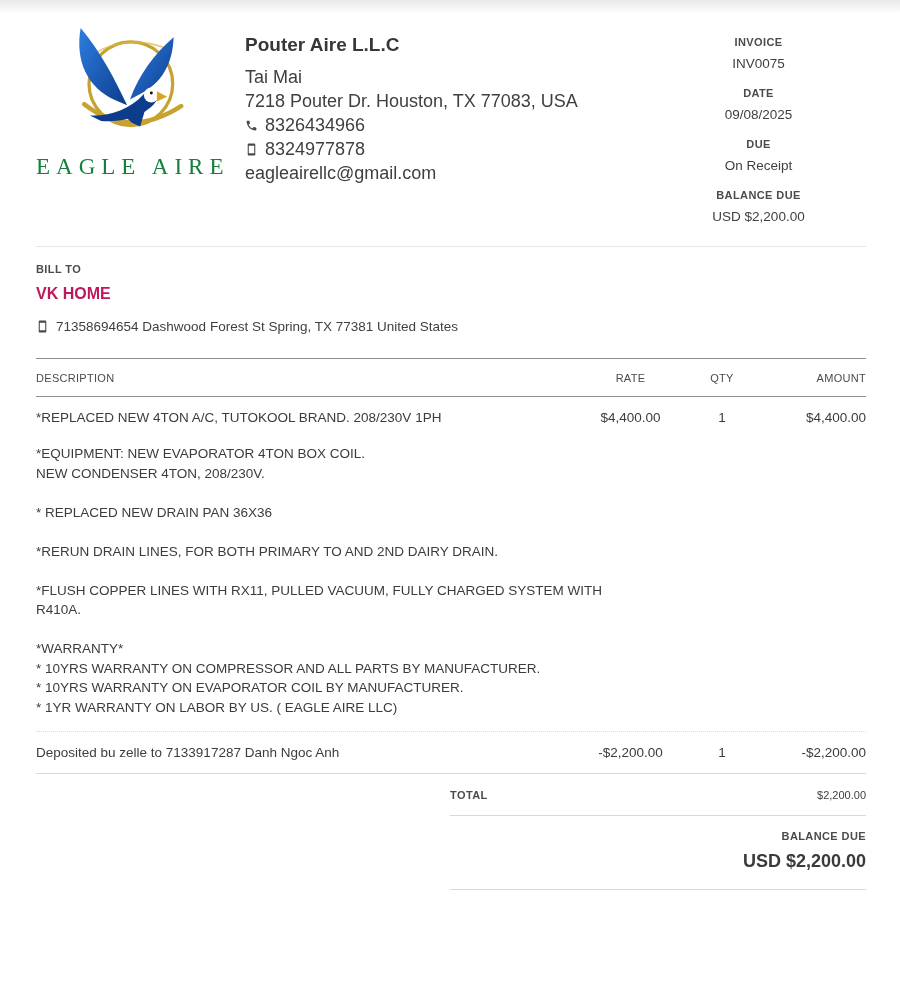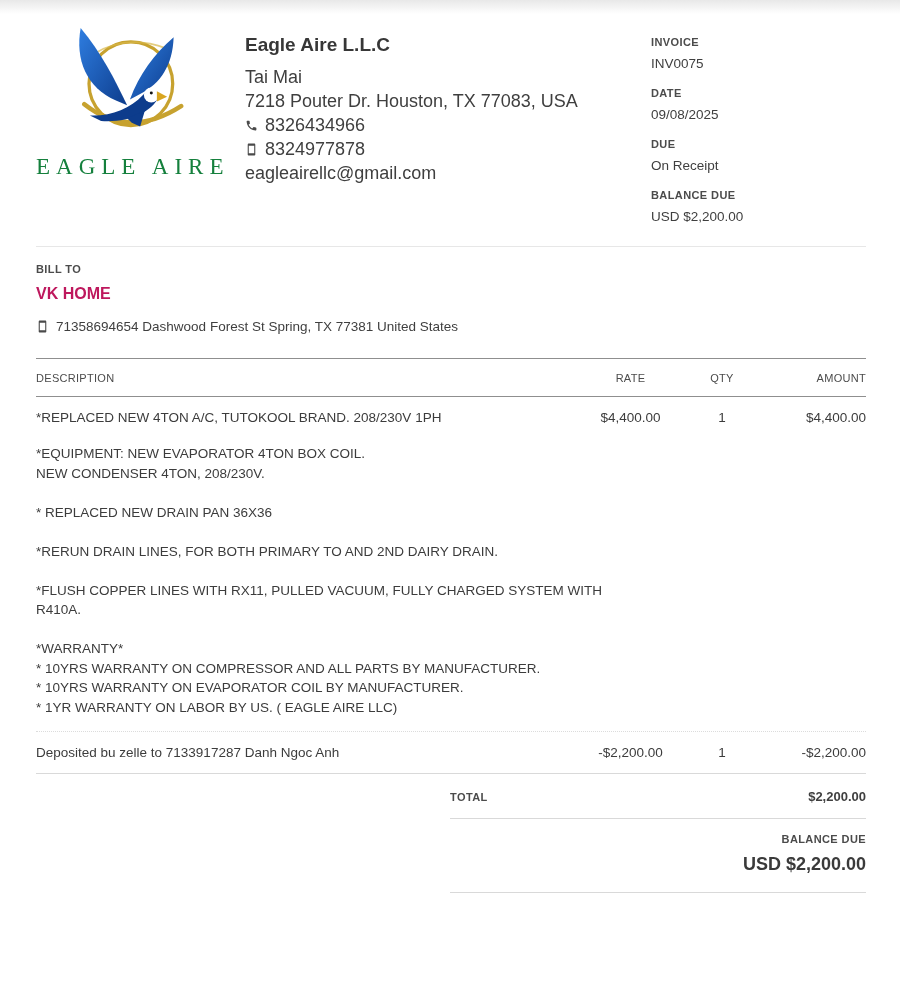--- a/index.html
+++ b/index.html
@@ -28,21 +28,21 @@
     margin-top: 18px;
     white-space: nowrap;
   }
   .company-col { flex: 1; margin-left: 23px; padding-top: 14px; }
   .company-name { font-size: 19px; font-weight: 700; color: #373737; margin-bottom: 14px; }
   .company-line { font-size: 18px; color: #3f3f3f; margin-bottom: 10px; line-height: 14px; display: flex; align-items: center; }
   .company-line .bn-label { font-weight: 700; margin-right: 6px; }
   .line-icon { width: 13px; height: 13px; margin-right: 7px; flex: 0 0 13px; }
   .line-icon svg { display: block; width: 13px; height: 13px; fill: #4a4a4a; }
 
-  .meta-col { width: 215px; flex: 0 0 215px; text-align: left; padding-top: 16px; }
+  .meta-col { width: 215px; flex: 0 0 215px; text-align: center; padding-top: 16px; }
   .meta-block { margin-bottom: 16px; }
   .label-sm {
     font-size: 11px; font-weight: 700; color: #4b4b4b;
     letter-spacing: 0.4px;
   }
   .meta-value { font-size: 13.5px; color: #3f3f3f; margin-top: 8px; }
 
   
   .section-sep { border-top: 1px solid #e7e7e7; margin-top: 6px; }
   .billto { padding-top: 16px; }
@@ -73,21 +73,21 @@
   .dotted-sep { border-top: 1px dotted #dcdcdc; }
   .row-sep { border-top: 1px solid #d9d9d9; }
 
   
   .totals { margin-left: 414px; }
   .total-row {
     display: flex; justify-content: space-between; align-items: center;
     padding: 15px 0 14px;
     border-bottom: 1px solid #d9d9d9;
   }
-  .total-value { font-size: 13px; color: #3f3f3f; font-weight: bold; }
+  .total-value { font-size: 11px; color: #3f3f3f; }
   .balance-block {
     text-align: right;
     padding: 14px 0 17px;
     border-bottom: 1px solid #d9d9d9;
   }
   .balance-value { font-size: 18px; font-weight: 700; color: #3a3a3a; margin-top: 9px; }
 </style>
 </head>
 <body>
 
@@ -119,21 +119,21 @@
         <path d="M98,99 L117,91 L112,108 L103,104 Z" fill="#0d3c8c"></path>
 
         <circle cx="124" cy="74" r="8" fill="#ffffff"></circle>
         <path d="M130,70 L141,76 L130,81 Z" fill="#d9a520"></path>
         <circle cx="124" cy="72" r="1.6" fill="#111111"></circle>
       </svg>
       <div class="logo-text">EAGLE AIRE</div>
     </div>
 
     <div class="company-col">
-      <div class="company-name">Eagle Aire L.L.C</div>
+      <div class="company-name">Pouter Aire L.L.C</div>
       <div class="company-line">
         <span>Tai Mai</span>
       </div>
       <div class="company-line">
         <span>7218 Pouter Dr. Houston, TX 77083, USA</span>
       </div>
       <div class="company-line">
         <span class="line-icon">
           <svg viewBox="0 0 24 24">
               <path d="M6.62 10.79c1.44 2.83 3.76 5.14 6.59 6.59l2.2-2.2c.27-.27.67-.36 1.02-.24 1.12.37 2.33.57 3.57.57.55 0 1 .45 1 1V20c0 .55-.45 1-1 1-9.39 0-17-7.61-17-17 0-.55.45-1 1-1h3.5c.55 0 1 .45 1 1 0 1.25.2 2.45.57 3.57.11.35.03.74-.25 1.02l-2.2 2.2z"></path>

